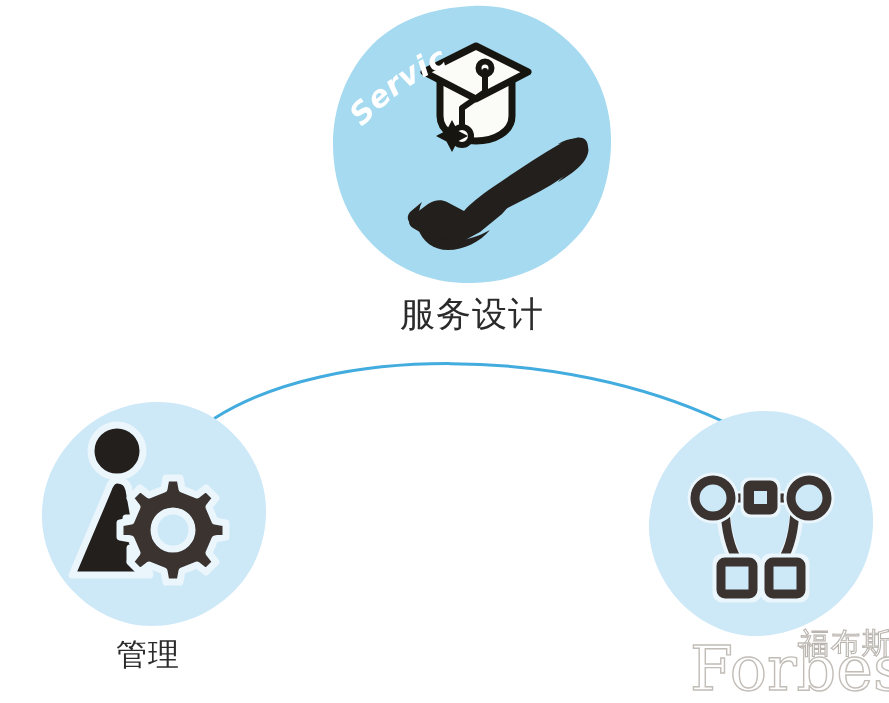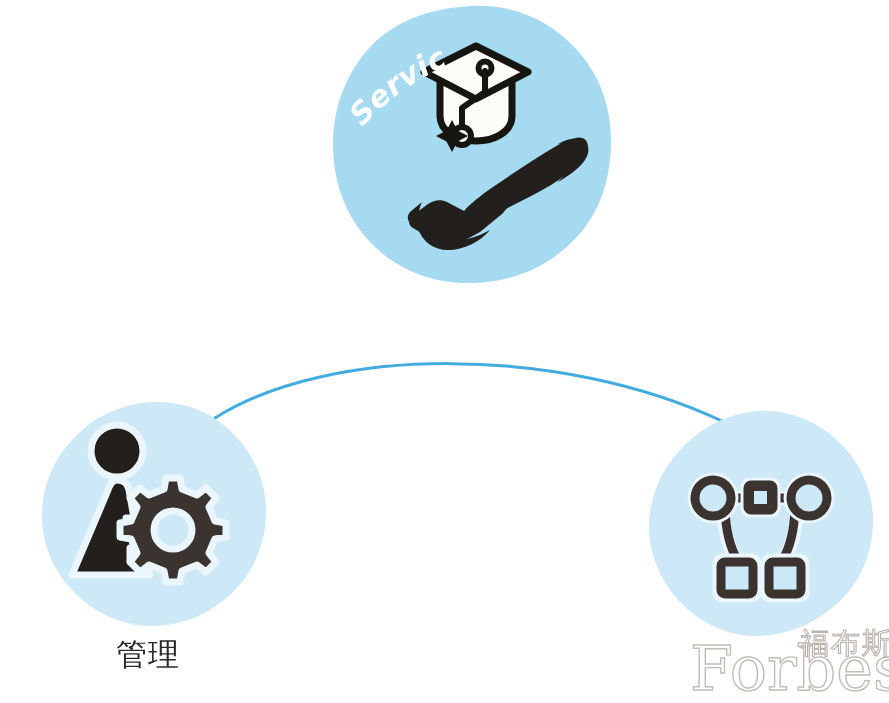--- a/index.html
+++ b/index.html
@@ -206,20 +206,21 @@
                C 150 240 134 248 118 248 C 104 248 92 240 88 226 Z" fill="#231f1c"></path>
       <path d="M 80 215 L 126 243 L 150 230 L 172 212 L 186 196
                L 150 216 L 122 229 Z" fill="#231f1c"></path>
 
       <text font-family="DejaVu Sans, Liberation Sans, sans-serif" font-size="30" font-weight="bold" font-style="italic" fill="#ffffff" letter-spacing="0.5">
         <textPath href="#svcArc" startOffset="6%">Service</textPath>
       </text>
     </svg>
   </div>
 
+  <div class="node-label" id="label-service">服务设计</div>
 
   <div class="node" id="node-management">
     <svg class="blob-wrap" width="232" height="232" viewBox="0 0 232 232" xmlns="http://www.w3.org/2000/svg">
       <path d="M 116 4
                C 151 3 180 17 201 42
                C 221 65 229 93 228 117
                C 227 146 216 174 194 195
                C 172 216 144 228 114 228
                C 84 228 56 215 35 193
                C 14 171 3 143 4 114

